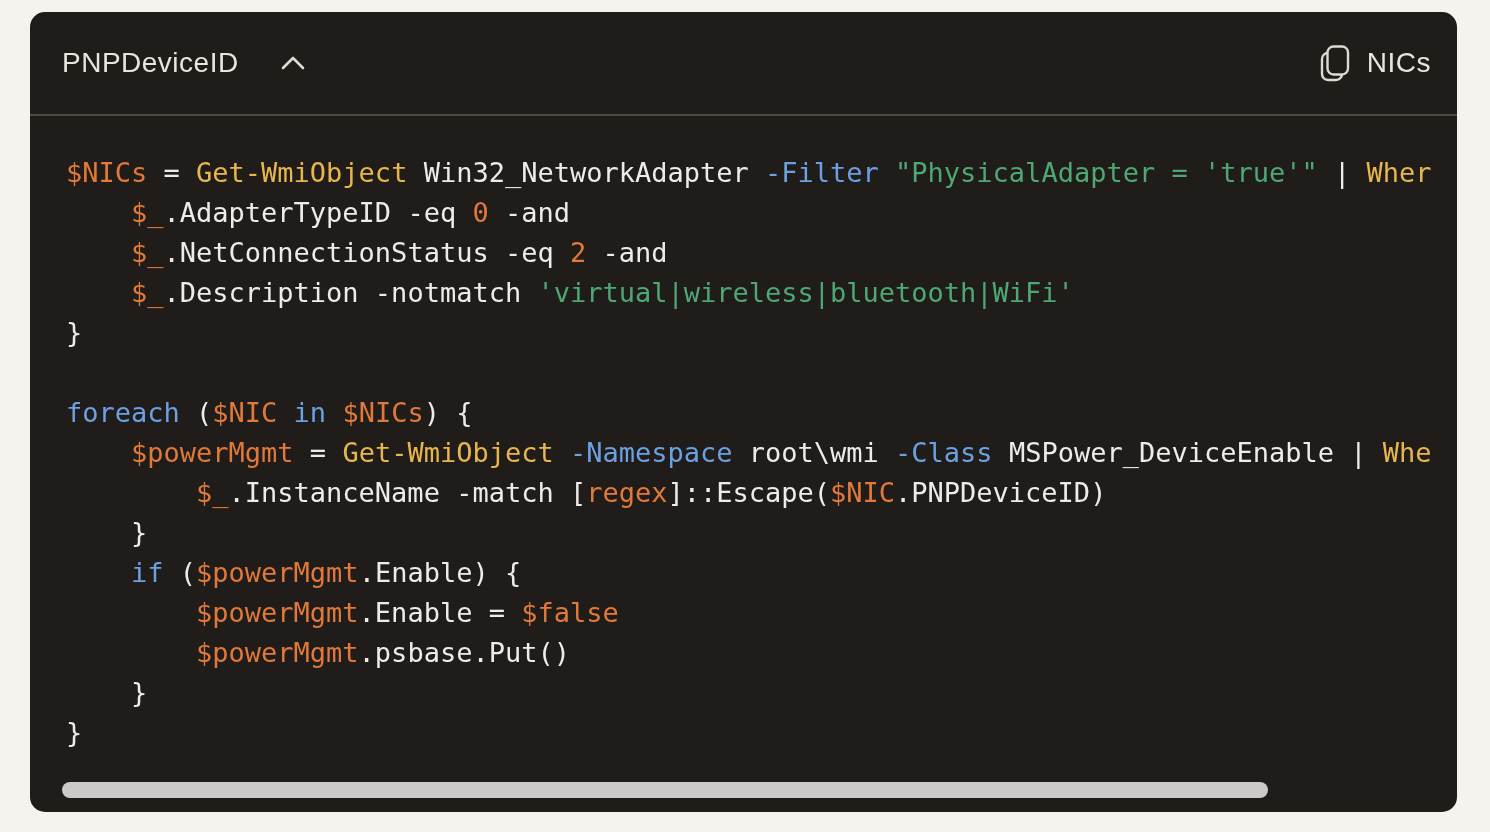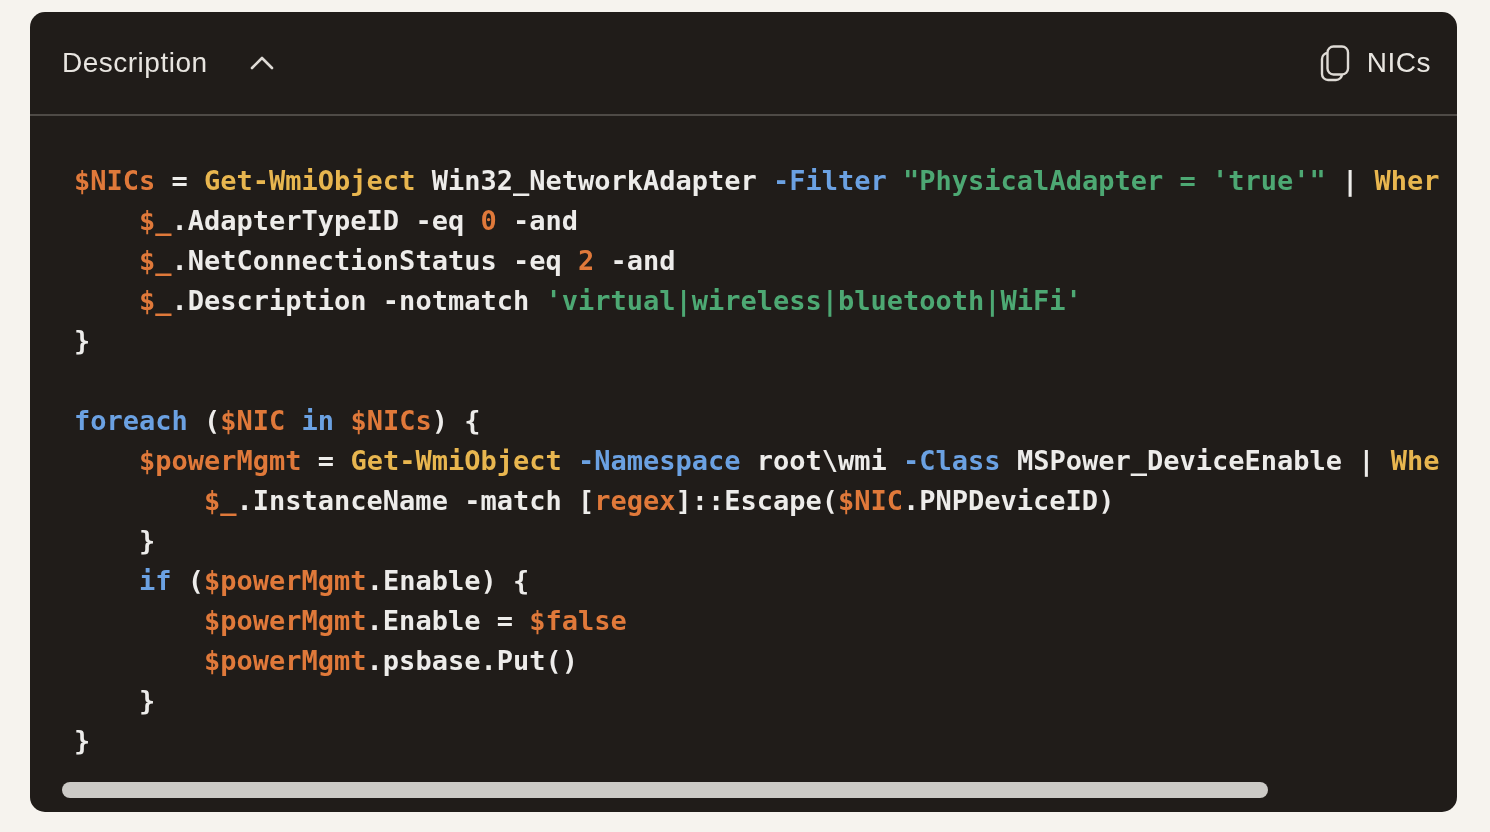--- a/index.html
+++ b/index.html
@@ -63,27 +63,26 @@
     font-size: 28px;
     font-family: "Liberation Sans", sans-serif;
     letter-spacing: 0.5px;
   }
   .code-area {
     position: relative;
     padding: 33px 0 0 32px;
     overflow: hidden;
   }
   .code {
-    margin: 12px;
+    margin: 4px;
     font-family: "DejaVu Sans Mono", "Liberation Mono", monospace;
     font-size: 27px;
     line-height: 40px;
     white-space: pre;
     color: var(--code-default);
-    font-weight: bold;
   }
   .code-line { height: 40px; }
   .tok-p { color: var(--code-default); }
   .tok-o { color: var(--orange); }
   .tok-y { color: var(--yellow); }
   .tok-b { color: var(--blue); }
   .tok-g { color: var(--green); }
   .scrollbar-thumb {
     position: absolute;
     left: 32px;
@@ -93,21 +92,21 @@
     border-radius: 8px;
     background: var(--scrollbar-thumb);
   }
 </style>
 </head>
 <body>
 
 <div class="card">
   <div class="card-header">
     <div class="header-left">
-      <span class="lang-label">Description</span>
+      <span class="lang-label">PNPDeviceID</span>
       <button class="collapse-btn">
         <svg width="28" height="18" viewBox="0 0 28 18">
           <polyline points="4,14 14,4 24,14" fill="none" stroke="#dedad5" stroke-width="2.6" stroke-linecap="round" stroke-linejoin="round"></polyline>
         </svg>
       </button>
     </div>
     <button class="copy-btn">
       <svg width="30" height="37" viewBox="0 0 30 37">
         <rect x="2" y="8" width="20" height="27" rx="6" fill="none" stroke="#dedad5" stroke-width="2.4"></rect>
         <rect x="7.5" y="1.5" width="20.5" height="28" rx="6" fill="#201c19" stroke="#dedad5" stroke-width="2.4"></rect>

